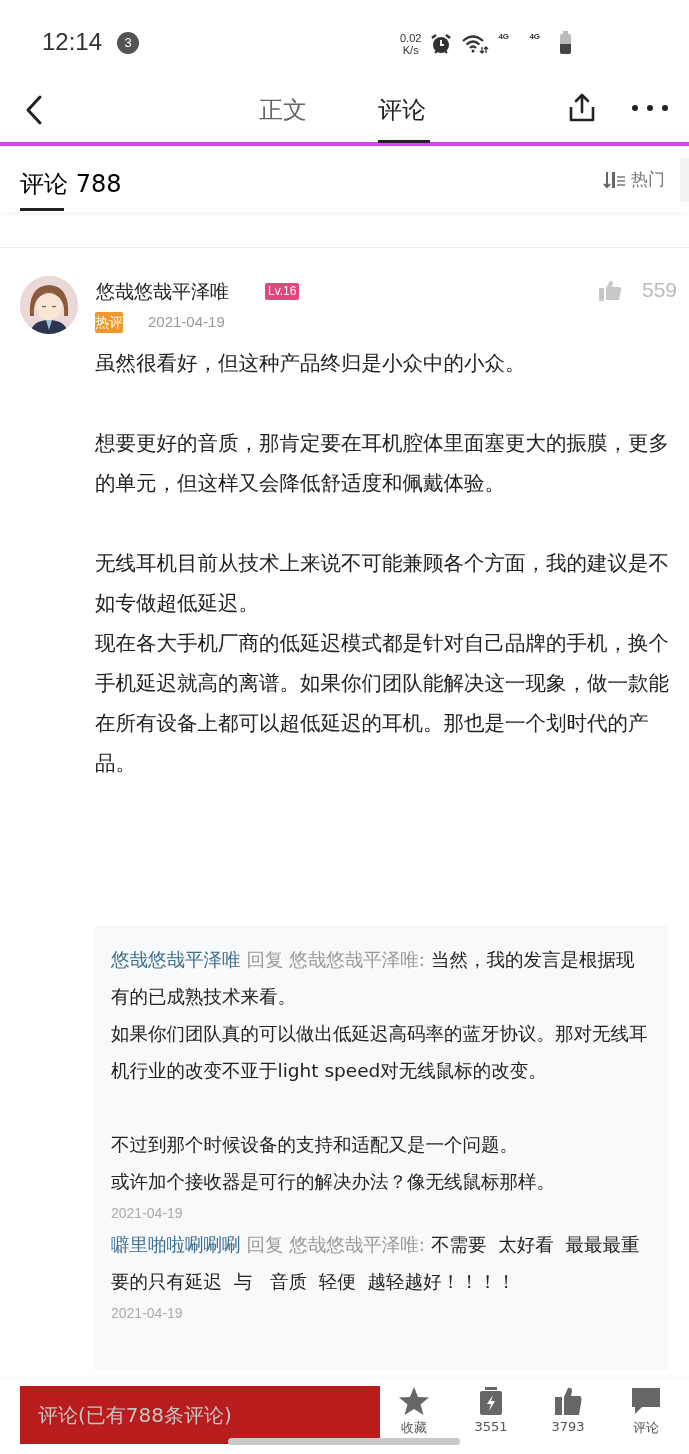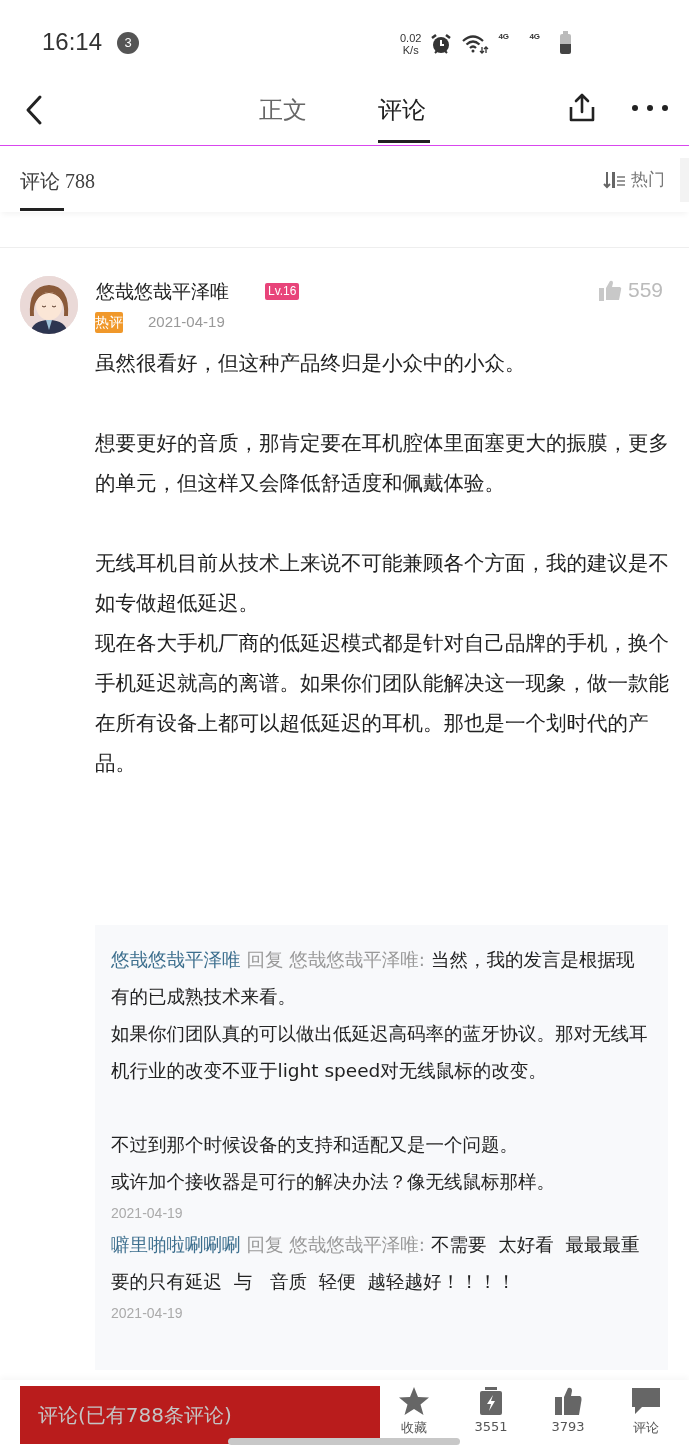--- a/index.html
+++ b/index.html
@@ -12,43 +12,43 @@
   .notif-badge { position: absolute; left: 117px; top: 32px; width: 22px; height: 22px; border-radius: 50%; background: #555; color: #fff; font-size: 13px; text-align: center; line-height: 22px; font-family: "Liberation Sans", sans-serif; }
   .status-right { position: absolute; left: 400px; top: 30px; display: flex; align-items: center; gap: 9px; height: 28px; }
   .net-speed { font-size: 11px; line-height: 12px; color: #333; text-align: center; font-family: "Liberation Sans", sans-serif; }
   .sig { display: flex; align-items: flex-end; gap: 12px; position: relative; height: 20px; flex-direction: column; }
   .sig .lbl { position: absolute; left: 0; top: -2px; font-size: 8px; font-weight: bold; color: #333; font-family: "Liberation Sans", sans-serif; }
   .sig .bar { width: 2px; background: #333; }
   .battery { width: 11px; height: 20px; border-radius: 2px; background: linear-gradient(to bottom, #bbb 0%, #bbb 50%, #444 50%, #444 100%); position: relative; }
   .battery::before { content: ""; position: absolute; top: -3px; left: 3px; width: 5px; height: 3px; background: #bbb; }
 
   
-  .nav-bar { position: absolute; top: 80px; left: 0; width: 689px; height: 66px; border-bottom: 1px solid #d946ef; }
+  .nav-bar { position: absolute; top: 80px; left: 0; width: 689px; height: 66px; border-bottom: 4px solid #d946ef; }
   .back-btn { position: absolute; left: 18px; top: 12px; width: 36px; height: 36px; }
   .nav-tab { position: absolute; top: 14px; font-size: 24px; }
   .nav-tab.t1 { left: 259px; color: #666; }
   .nav-tab.t2 { left: 378px; color: #222; }
   .nav-underline { position: absolute; left: 378px; top: 60px; width: 52px; height: 3px; background: #222; }
   .share-btn { position: absolute; left: 566px; top: 12px; width: 32px; height: 32px; }
   .more-btn { position: absolute; left: 632px; top: 14px; width: 36px; height: 28px; display: flex; align-items: center; justify-content: space-between; }
   .more-btn span { width: 6px; height: 6px; border-radius: 50%; background: #222; }
 
   
   .comments-header { position: absolute; top: 146px; left: 0; width: 689px; height: 66px; box-shadow: 0 4px 6px -2px rgba(0,0,0,0.05); }
-  .count-label { position: absolute; left: 20px; top: 22px; font-size: 20px; color: #404040; font-family: Liberation Serif, serif; }
+  .count-label { position: absolute; left: 20px; top: 22px; font-size: 24px; color: #000000; }
   .count-underline { position: absolute; left: 20px; top: 62px; width: 44px; height: 3px; background: #222; }
   .sort-btn { position: absolute; left: 603px; top: 22px; display: flex; align-items: center; gap: 4px; color: #777; font-size: 17px; }
   .sort-edge { position: absolute; left: 680px; top: 12px; width: 9px; height: 44px; background: #f3f3f3; }
   .divider { position: absolute; top: 247px; left: 0; width: 689px; height: 1px; background: #eee; }
 
   
   .avatar { position: absolute; left: 20px; top: 276px; width: 58px; height: 58px; border-radius: 50%; overflow: hidden; background: #e8d9d8; }
   .username { position: absolute; left: 96px; top: 279px; font-size: 19px; color: #222; }
   .level-badge { position: absolute; left: 265px; top: 283px; height: 17px; padding: 0 3px; background: #e8447a; color: #fff; font-size: 12px; line-height: 17px; border-radius: 2px; font-family: "Liberation Sans", sans-serif; }
-  .like-area { position: absolute; left: 598px; top: 278px; display: flex; align-items: center; gap: 6px; color: #bbb; font-size: 21px; font-family: "Liberation Sans", sans-serif; }
+  .like-area { position: absolute; left: 598px; top: 278px; display: flex; align-items: center; gap: 20px; color: #bbb; font-size: 21px; font-family: "Liberation Sans", sans-serif; }
   .hot-tag { position: absolute; left: 95px; top: 312px; height: 21px; padding: 0 0; background: #f0982a; color: #fff; font-size: 14px; line-height: 21px; border-radius: 2px; }
   .comment-date { position: absolute; left: 148px; top: 313px; font-size: 15px; color: #999; font-family: "Liberation Sans", sans-serif; }
   .comment-body { position: absolute; left: 95px; top: 343px; width: 580px; font-size: 20.5px; line-height: 40px; color: #222; }
   .comment-body p { min-height: 40px; white-space: pre-wrap; }
 
   
   .replies { position: absolute; left: 95px; top: 925px; width: 573px; height: 445px; background: #f8f9fb; padding: 16px 16px 0 16px; }
   .reply { font-size: 18.5px; line-height: 37px; color: #222; }
   .reply-author { color: #3d6f8e; }
   .reply-verb, .reply-target { color: #999; }
@@ -60,21 +60,21 @@
   .comment-input { position: absolute; left: 20px; top: 6px; width: 360px; height: 58px; background: #b91c1c; border: none; font-size: 20px; color: #c4c4c4; padding-left: 18px; line-height: 58px; }
   .action { position: absolute; top: 6px; width: 60px; display: flex; flex-direction: column; align-items: center; }
   .action .lbl { font-size: 13px; color: #555; margin-top: 3px; }
   .a1 { left: 384px; } .a2 { left: 461px; } .a3 { left: 538px; } .a4 { left: 616px; }
   .home-indicator { position: absolute; left: 228px; top: 1438px; width: 232px; height: 7px; border-radius: 4px; background: #c8c8c8; }
 </style>
 </head>
 <body>
 
 <div class="status-bar">
-  <div class="status-time">16:14</div>
+  <div class="status-time">12:14</div>
   <div class="notif-badge">3</div>
   <div class="status-right">
     <div class="net-speed">
       <div>0.02</div>
       <div>K/s</div>
     </div>
     <svg width="22" height="22" viewBox="0 0 22 22">
       <circle cx="11" cy="12" r="8" fill="#333"></circle>
       <path d="M11 7 V12 H14" stroke="#fff" stroke-width="2" fill="none"></path>
       <path d="M2 5 L6 2 M20 5 L16 2" stroke="#333" stroke-width="2.5"></path>

